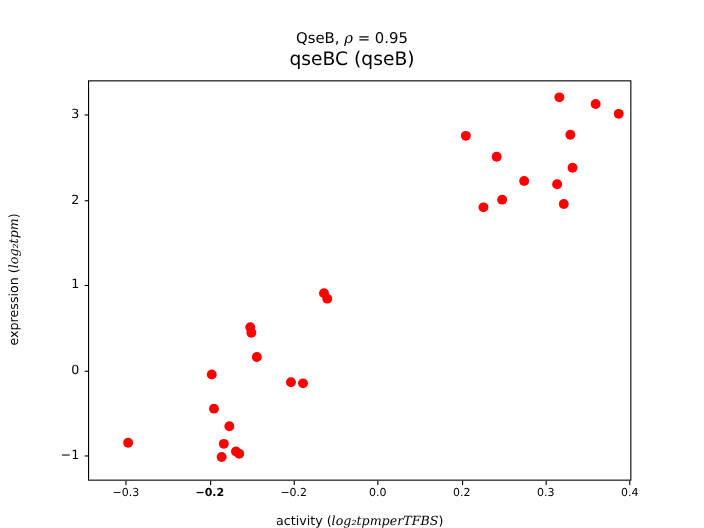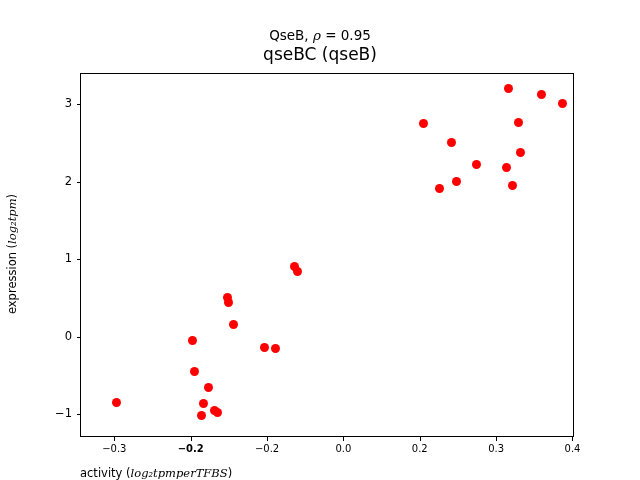--- a/index.html
+++ b/index.html
@@ -38,21 +38,21 @@
     text-align:center;width:60px;margin-left:-30px;
   }
   .ytick{position:absolute;left:76.5px;width:3.5px;height:0;border-top:1px solid #000000;}
   .yticklabel{
     position:absolute;left:26px;width:46px;text-align:right;
     font-size:11.5px;color:#000000;margin-top:-8px;
   }
 
   
   #xlabel{
-    position:absolute;left:80px;top:450px;width:494px;
+    position:absolute;left:80px;top:450px;width:494px;text-align:center;
     font-size:11.5px;color:#000000;
   }
   #ylabel-wrap{
     position:absolute;left:0px;top:57px;width:24px;height:364px;
   }
   #ylabel{
     position:absolute;left:-170px;top:174px;width:364px;text-align:center;
     font-size:11.5px;color:#000000;
     transform:rotate(-90deg);transform-origin:center center;
   }

